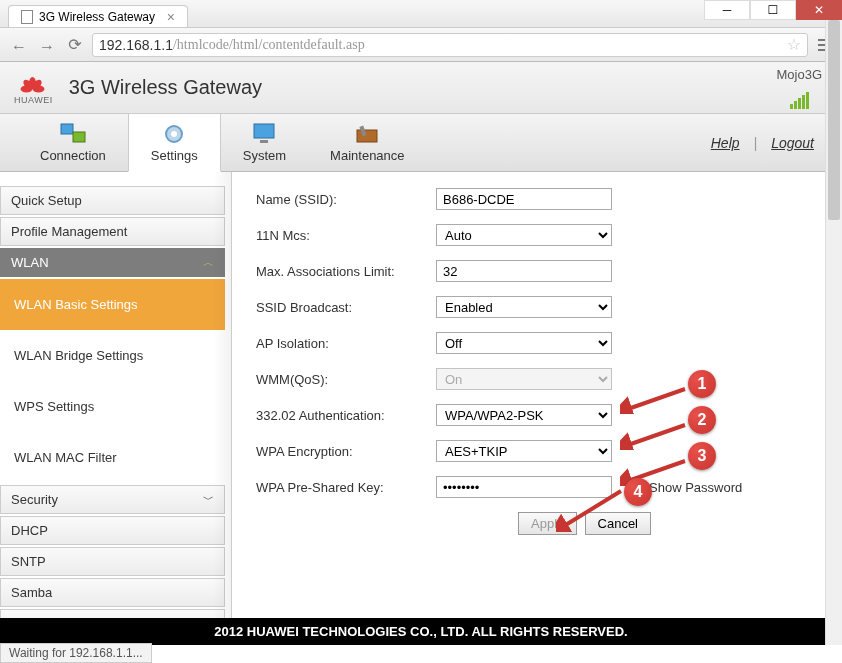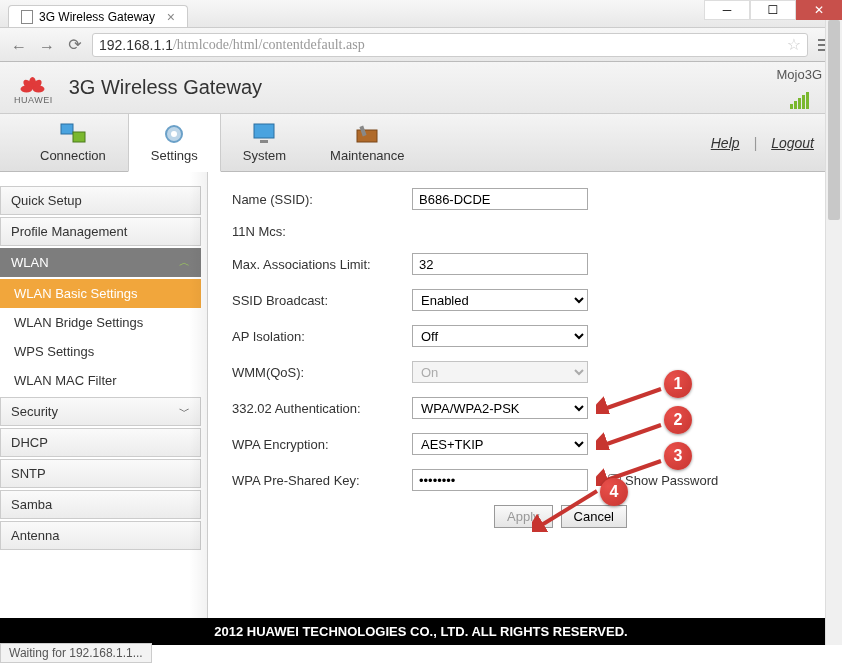--- a/index.html
+++ b/index.html
@@ -49,27 +49,27 @@
 .nav-tabs { background: linear-gradient(#f4f4f4, #e0e0e0); height: 58px; border-bottom: 1px solid #bbb; display: flex; padding: 0 18px; }
 .nav-tab { display: flex; flex-direction: column; align-items: center; justify-content: center; padding: 6px 22px; gap: 2px; cursor: pointer; color: #333; }
 .nav-tab.active { background: #fff; border: 1px solid #ccc; border-top: none; border-bottom: 1px solid #fff; margin-bottom: -1px; }
 .nav-icon { width: 28px; height: 24px; }
 .nav-right { margin-left: auto; display: flex; align-items: center; gap: 14px; padding-right: 10px; font-size: 14px; font-style: italic; }
 .nav-right a { color: #333; text-decoration: underline; cursor: pointer; }
 .nav-sep { color: #999; }
 
 
 .content { display: flex; height: calc(663px - 28px - 34px - 52px - 58px - 27px); }
-.sidebar { width: 208px; background: #fff; border-right: 1px solid #ccc; overflow-y: auto; padding: 12px 6px 0 0; position: relative; }
+.sidebar { width: 232px; background: #fff; border-right: 1px solid #ccc; overflow-y: auto; padding: 12px 6px 0 0; position: relative; }
 .sidebar::after { content: ''; position: absolute; top: 0; right: 0; bottom: 0; width: 18px; background: linear-gradient(to right, transparent, rgba(0,0,0,0.05)); pointer-events: none; }
 .side-group { border: 1px solid #ccc; background: linear-gradient(#fafafa,#ececec); padding: 6px 10px; margin: 2px 0; cursor: pointer; position: relative; color: #333; }
 .side-group.expanded { background: #7d7d7d; color: #fff; border-color: #7d7d7d; }
 .side-arrow { position: absolute; right: 10px; top: 6px; font-size: 11px; }
 .side-arrow-up { color: #9ecf5a; }
-.side-sub { padding: 7px 14px; cursor: pointer; color: #333; }
+.side-sub { padding: 18px 14px; cursor: pointer; color: #333; }
 .side-sub.active { background: #f1a63c; color: #fff; }
 
 
 .form-area { flex: 1; padding: 16px 24px; position: relative; }
 .form-row { display: flex; align-items: center; margin-bottom: 14px; }
 .form-label { width: 180px; color: #333; }
 .form-input { width: 176px; height: 22px; border: 1px solid #aaa; padding: 0 6px; font-size: 13px; }
 .form-select { width: 176px; height: 22px; border: 1px solid #aaa; padding: 0 4px; font-size: 13px; background: #fff; }
 .form-select.disabled { background: #f0f0f0; color: #888; }
 .show-pwd { display: flex; align-items: center; gap: 4px; margin-left: 20px; color: #333; }
@@ -203,20 +203,21 @@
     <div class="side-group"><span>Antenna</span></div>
   </div>
 
   <div class="form-area">
     <div class="form-row">
       <div class="form-label">Name (SSID):</div>
       <input class="form-input" value="B686-DCDE" style="">
     </div>
     <div class="form-row">
       <div class="form-label">11N Mcs:</div>
+      <select class="form-select"><option>Auto</option></select>
     </div>
     <div class="form-row">
       <div class="form-label">Max. Associations Limit:</div>
       <input class="form-input" value="32" style="">
     </div>
     <div class="form-row">
       <div class="form-label">SSID Broadcast:</div>
       <select class="form-select"><option>Enabled</option></select>
     </div>
     <div class="form-row">

